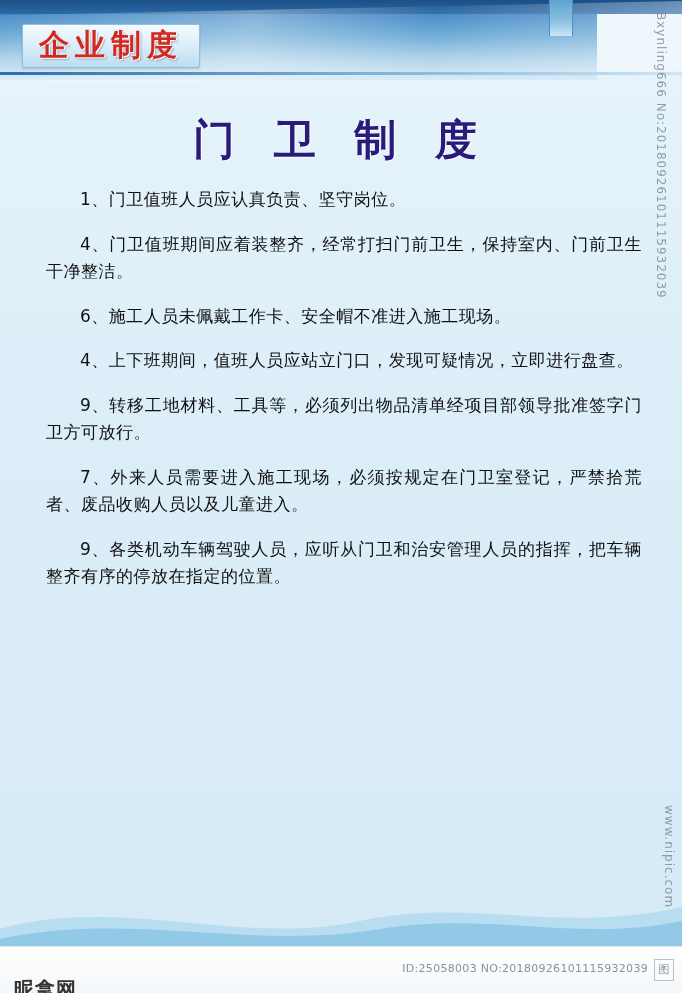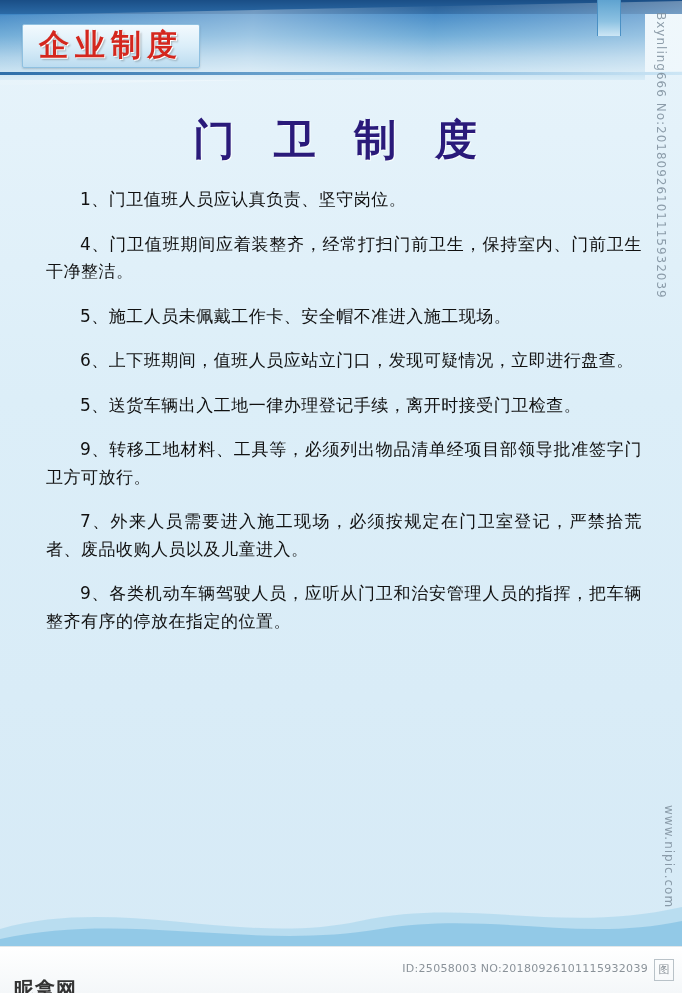--- a/index.html
+++ b/index.html
@@ -20,21 +20,21 @@
     height: 993px;
     background: linear-gradient(180deg, #e8f4fb 0%, #dceef8 40%, #d6eaf6 100%);
     overflow: hidden;
   }
 
   
   .header-band {
     position: absolute;
     top: 0;
     left: 0;
-    width: 645px;
+    width: 597px;
     height: 80px;
     background: linear-gradient(180deg, #2f6fae 0%, #3f86c4 18%, #6aa9d6 45%, #a9cfe8 72%, #d8ecf7 100%);
   }
   .header-stripe-dark {
     position: absolute;
     top: 0;
     left: 0;
     width: 682px;
     height: 14px;
     background: linear-gradient(180deg, #1a4e86 0%, #2b6aa6 100%);
@@ -232,23 +232,22 @@
     <span class="wm-top">Bxynling666 No:20180926101115932039</span>
     <span class="wm-bottom">www.nipic.com</span>
   </div>
 
   <div class="content">
     <div class="doc-title">门 卫 制 度</div>
 
     <div class="rules">
       <p class="rule-item">1、门卫值班人员应认真负责、坚守岗位。</p>
       <p class="rule-item">4、门卫值班期间应着装整齐，经常打扫门前卫生，保持室内、门前卫生干净整洁。</p>
-      <p class="rule-item">5、施工人员未佩戴工作卡、安全帽不准进入施工现场。</p>
-      <p class="rule-item">6、上下班期间，值班人员应站立门口，发现可疑情况，立即进行盘查。</p>
-      <p class="rule-item">5、送货车辆出入工地一律办理登记手续，离开时接受门卫检查。</p>
+      <p class="rule-item">6、施工人员未佩戴工作卡、安全帽不准进入施工现场。</p>
+      <p class="rule-item">4、上下班期间，值班人员应站立门口，发现可疑情况，立即进行盘查。</p>
       <p class="rule-item">9、转移工地材料、工具等，必须列出物品清单经项目部领导批准签字门卫方可放行。</p>
       <p class="rule-item">7、外来人员需要进入施工现场，必须按规定在门卫室登记，严禁拾荒者、废品收购人员以及儿童进入。</p>
       <p class="rule-item">9、各类机动车辆驾驶人员，应听从门卫和治安管理人员的指挥，把车辆整齐有序的停放在指定的位置。</p>
     </div>
   </div>
 
   <div class="wave">
     <svg width="682" height="70" viewBox="0 0 682 70" preserveAspectRatio="none">
       <path d="M0,52 C120,18 240,70 360,44 C470,20 560,58 682,30 L682,70 L0,70 Z" fill="#b7dcef" opacity="0.95"></path>
       <path d="M0,62 C130,34 250,74 380,52 C490,34 580,66 682,44 L682,70 L0,70 Z" fill="#8ec6e6" opacity="0.9"></path>

